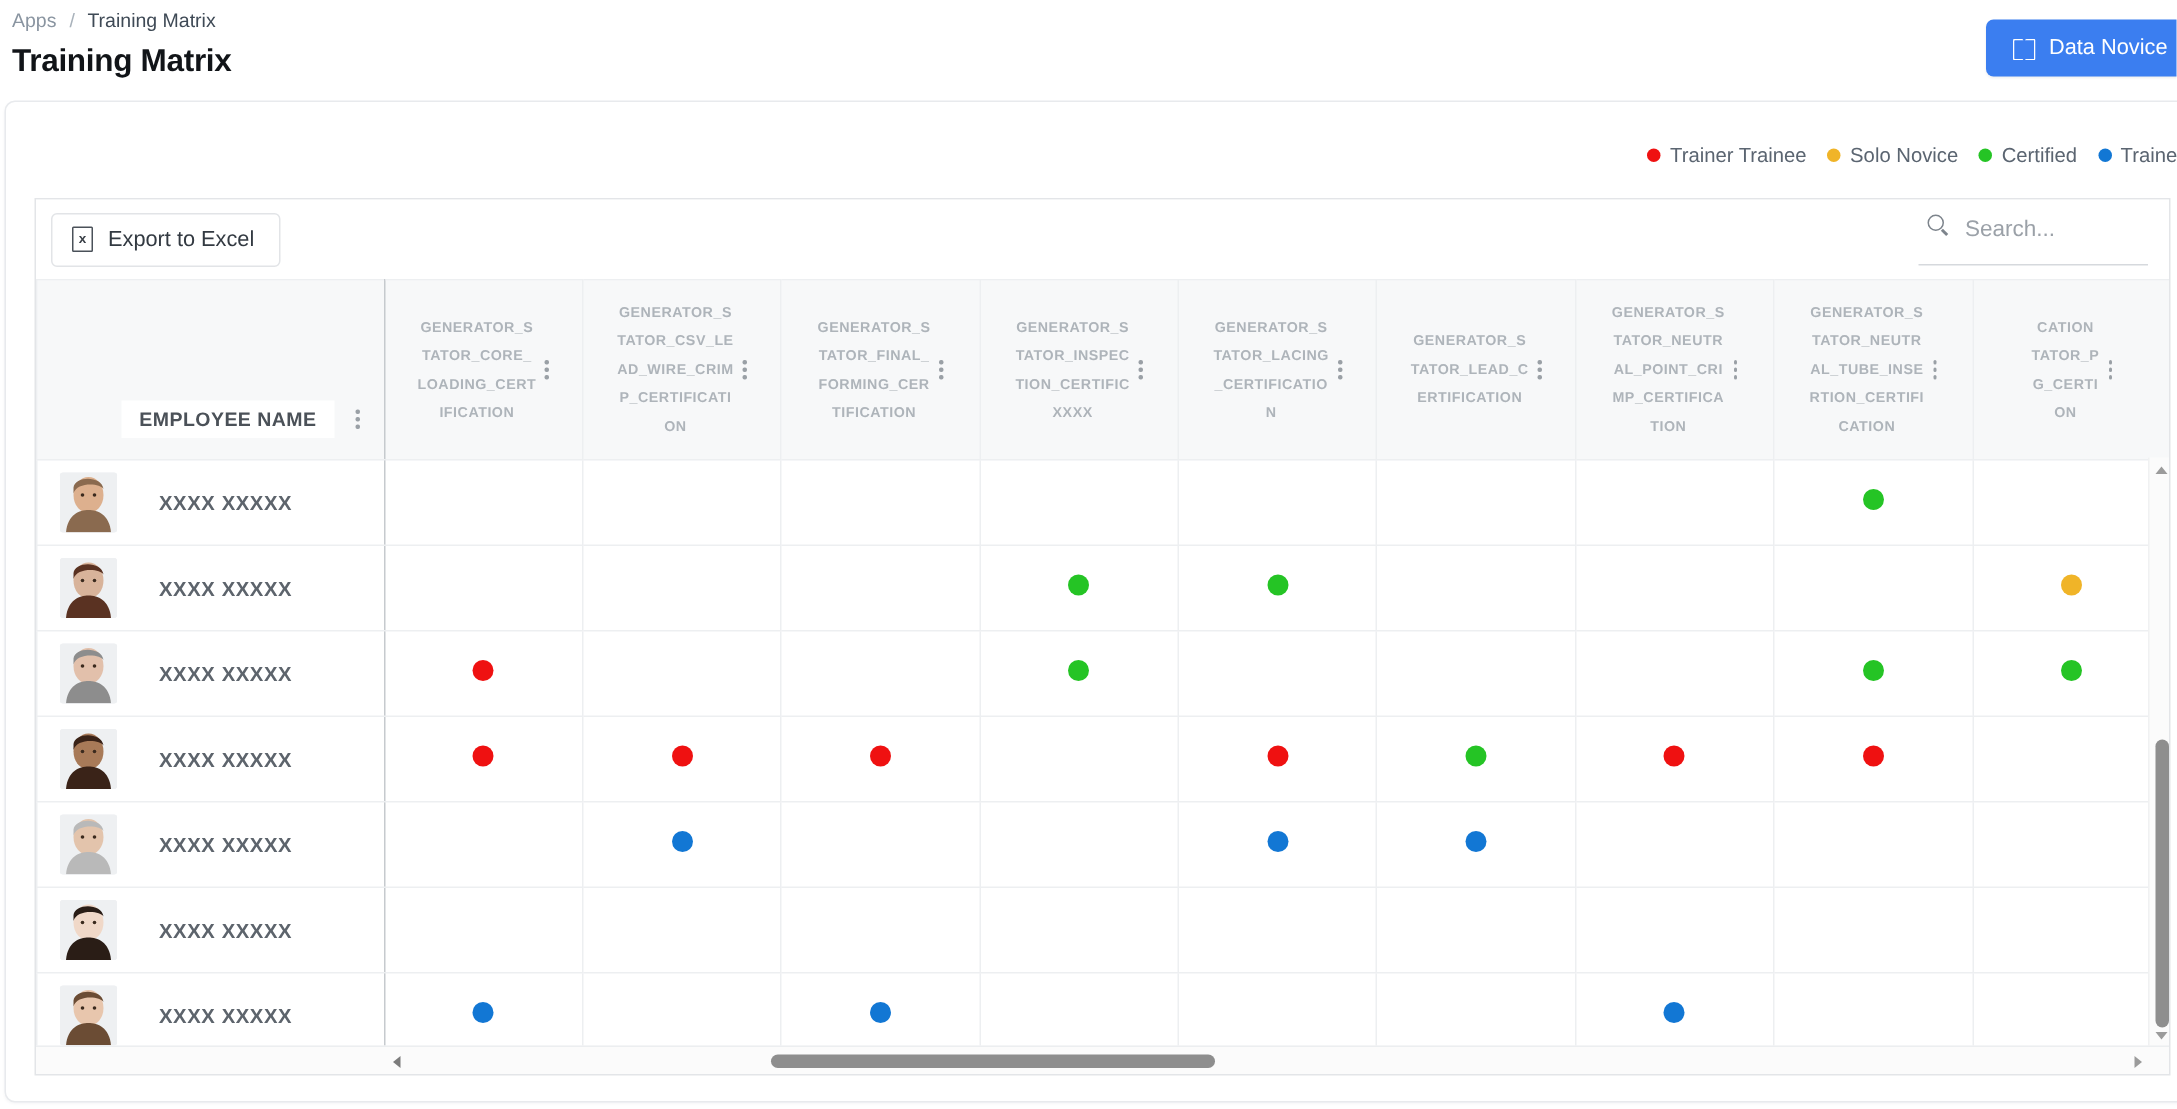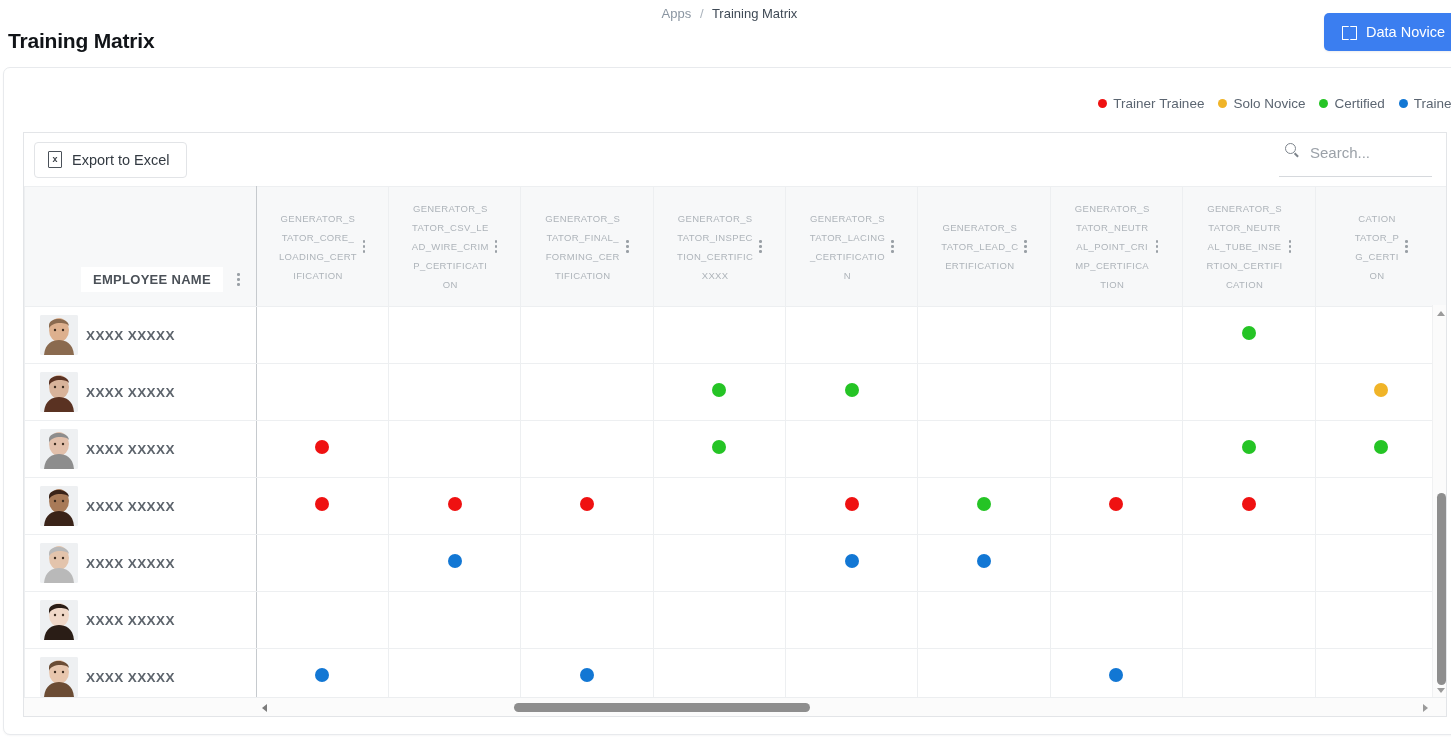--- a/index.html
+++ b/index.html
@@ -6,21 +6,21 @@
   html, body {
     margin: 0; padding: 0;
     width: 1451px; height: 739px;
     background: #ffffff;
     font-family: "Liberation Sans", sans-serif;
     overflow: hidden;
   }
 
   
   .page-head { padding: 6px 0 0 8px; position: relative; height: 66px; }
-  .breadcrumb { font-size: 13px; color: #7b8794; line-height: 16px; text-align: center; }
+  .breadcrumb { font-size: 13px; color: #7b8794; line-height: 16px; }
   .breadcrumb .crumb-root { color: #8a95a1; }
   .breadcrumb .crumb-sep { color: #a9b2bb; margin: 0 5px; }
   .breadcrumb .crumb-cur { color: #3f4a56; }
   .page-title {
     font-size: 21px; font-weight: bold; color: #111418;
     margin-top: 7px; letter-spacing: -0.2px;
   }
   .data-export-btn {
     position: absolute; right: -12px; top: 13px;
     background: #3b7ef0; color: #fff;
@@ -126,32 +126,32 @@
   }
   th.cert-col {
     width: 137px; background: #f7f8f9;
     vertical-align: middle; padding: 0 6px;
     font-weight: normal;
   }
   .cert-head-inner { display: flex; align-items: center; justify-content: center; gap: 6px; }
   .cert-head-text {
     font-size: 9.5px; color: #aeb4ba; letter-spacing: .35px;
     line-height: 19px; text-align: center; word-break: break-all;
-    font-weight: normal;
+    font-weight: bold;
   }
   .kebab { display: flex; flex-direction: column; gap: 2.5px; flex: none; cursor: pointer; }
   .kebab i { width: 2.6px; height: 2.6px; border-radius: 50%; background: #9aa0a6; display: block; }
 
   tbody tr { height: 57px; }
   td.name-cell {
     width: 236px; background: #fff;
     border-right: 1px solid #c6cace !important;
     padding: 0 0 0 15px; vertical-align: middle;
   }
-  .name-cell-inner { display: flex; align-items: center; gap: 8px; }
+  .name-cell-inner { display: flex; align-items: center; gap: 28px; }
   .avatar {
     width: 38px; height: 40px; flex: none;
     border-radius: 2px; overflow: hidden;
     background: #eceef0; position: relative;
   }
   .av-face { position: absolute; left: 0; top: 0; width: 100%; height: 100%; }
   .emp-name { font-size: 13.5px; font-weight: bold; color: #5d646c; letter-spacing: .4px; }
   td.cert-cell { width: 137px; text-align: center; vertical-align: middle; background: #fff; }
   .status-dot { width: 14px; height: 14px; border-radius: 50%; display: inline-block; }
 

